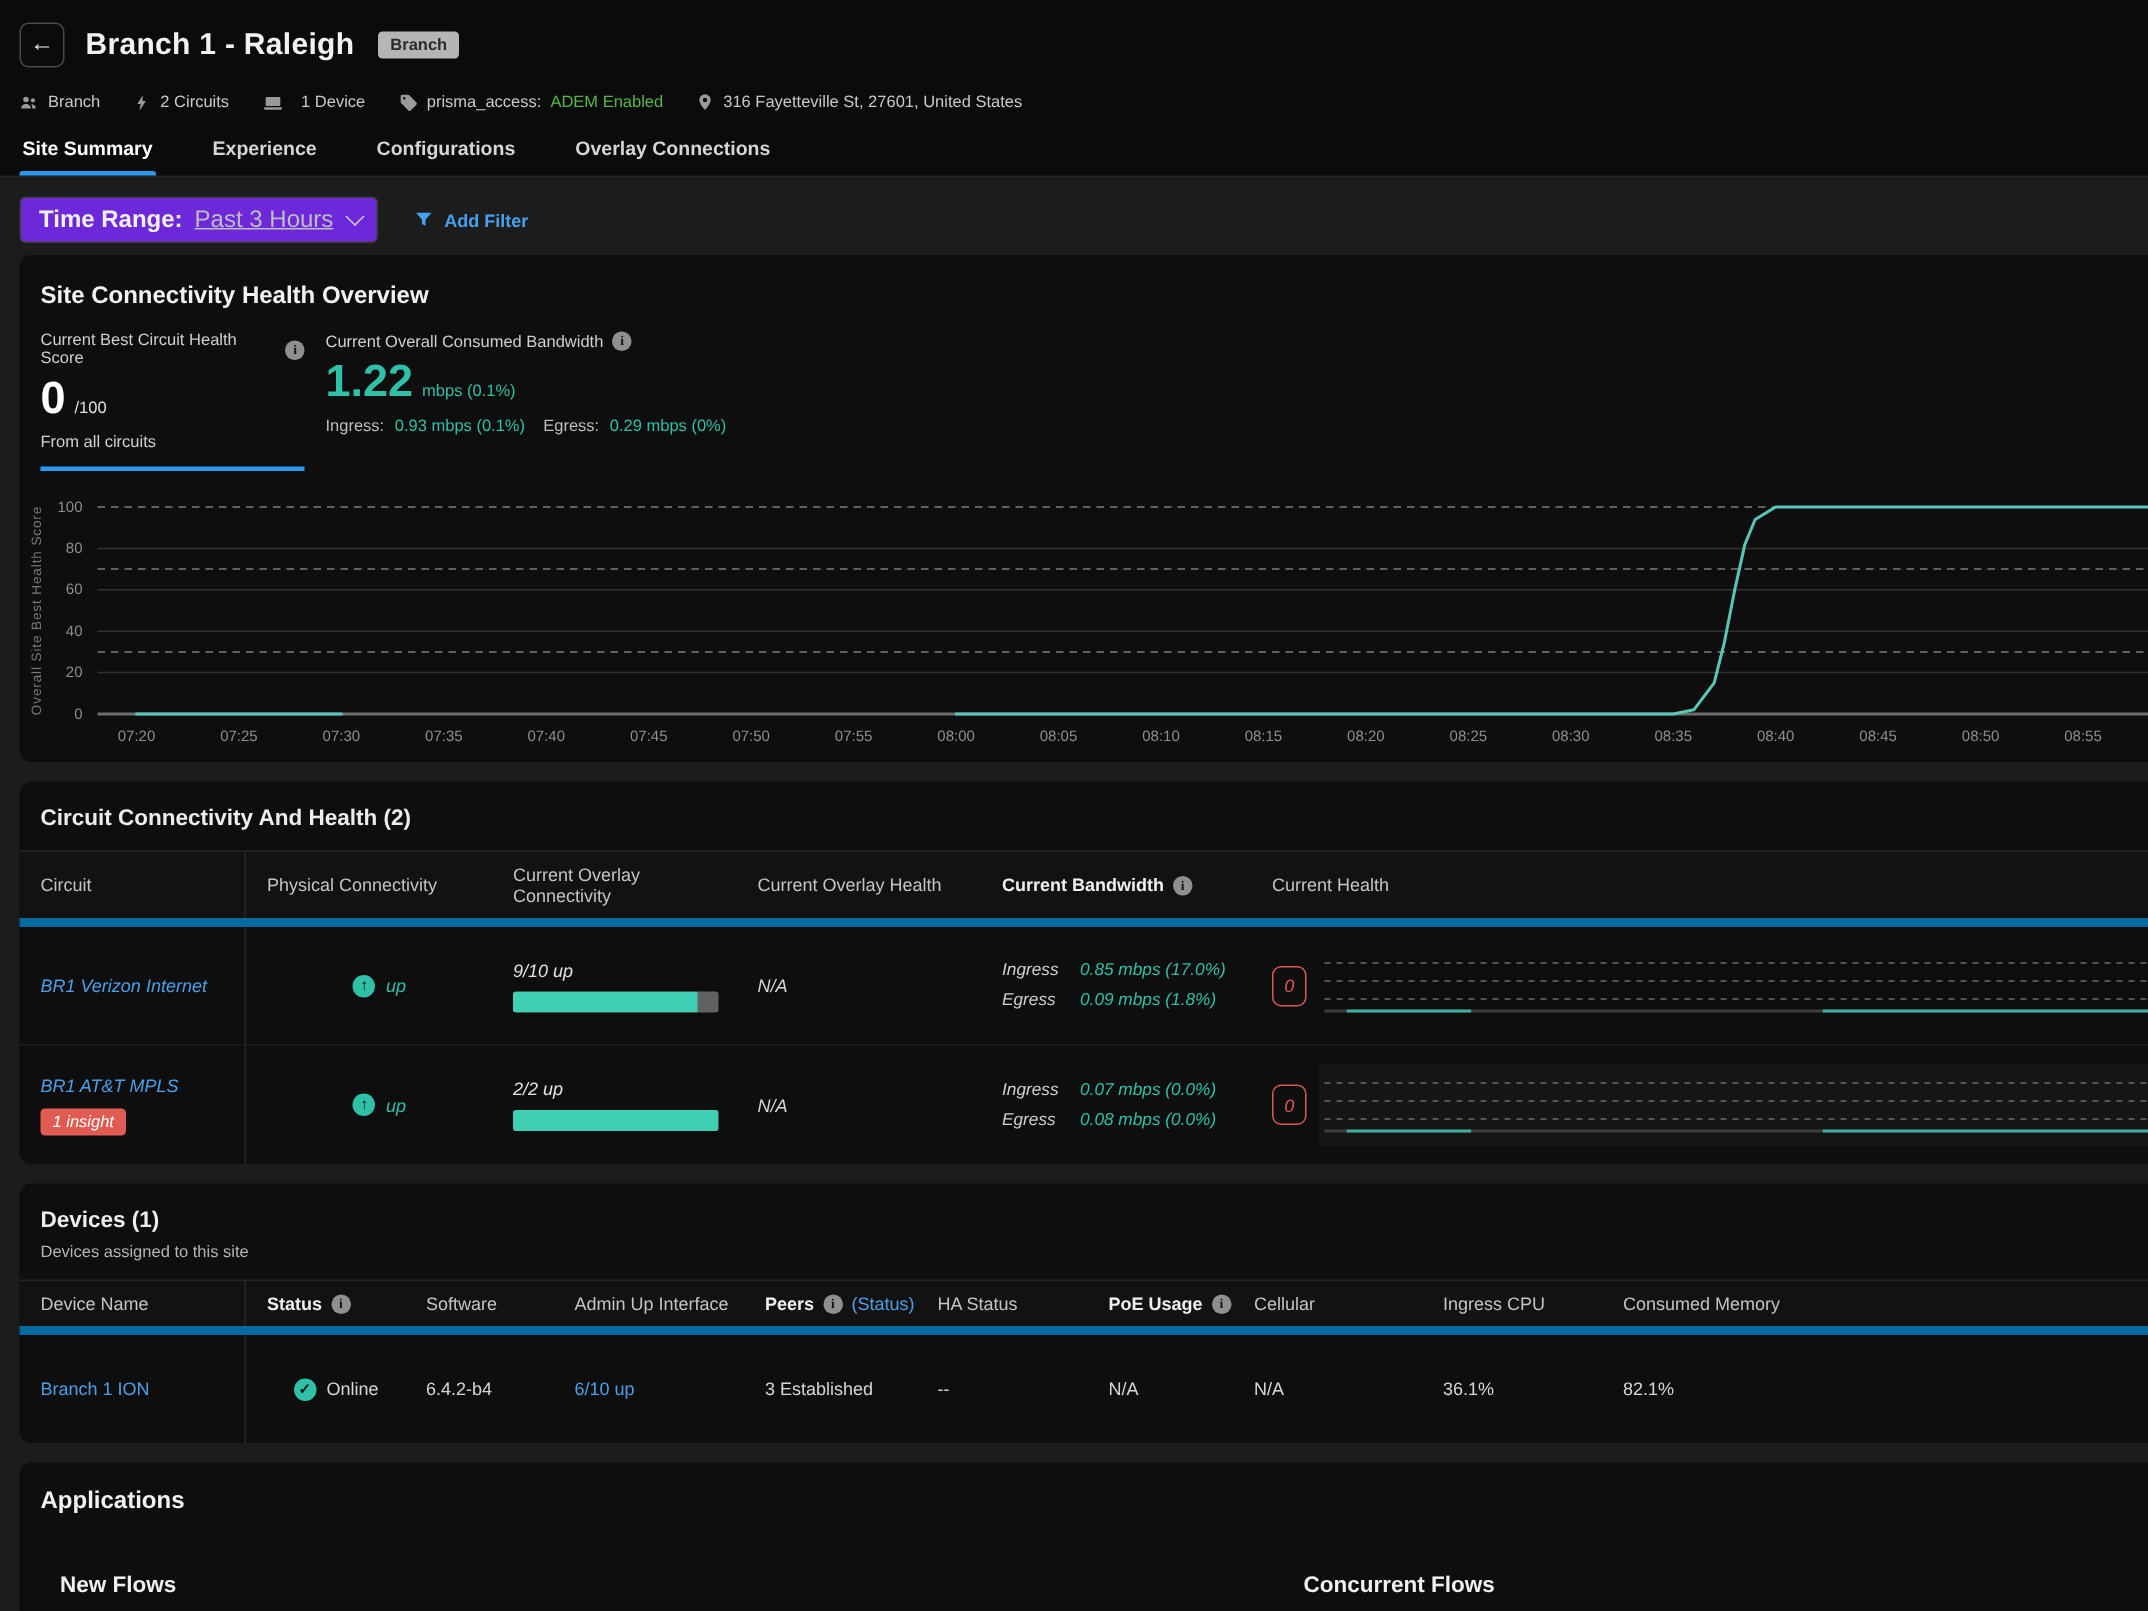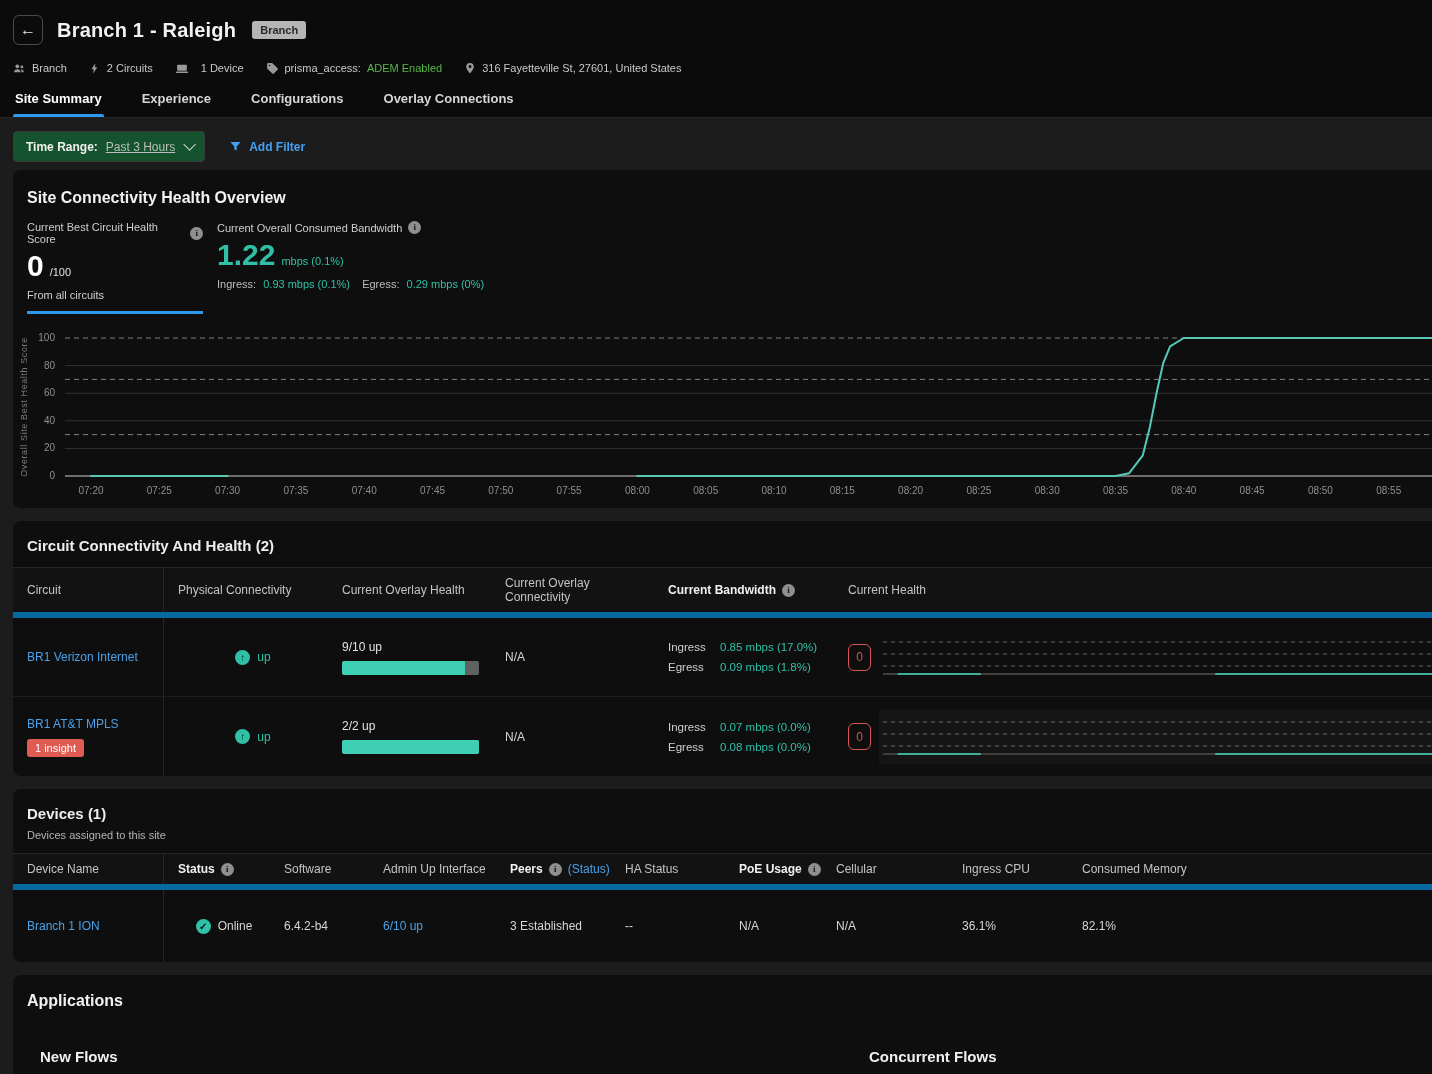--- a/index.html
+++ b/index.html
@@ -30,22 +30,22 @@
   .tab { position:relative; font-size:13px; font-weight:600; color:#d6d6d6; padding:0 2px 11px 2px; cursor:pointer; }
   .tab.active { color:#ffffff; }
   .tab.active::after {
     content:""; position:absolute; left:0; right:0; bottom:0; height:3px;
     background:#2b99f0; border-radius:2px 2px 0 0;
   }
   
   .filter-bar { display:flex; align-items:center; gap:24px; margin:13px 0 0 13px; height:31px; }
   .time-range-btn {
     display:flex; align-items:center; gap:8px; height:31px; padding:0 12px;
-    background:#14532d; border:1px solid #3c3c3c; border-radius:4px; cursor:pointer;
-    font-size:12px;
+    background:#6d28d9; border:1px solid #3c3c3c; border-radius:4px; cursor:pointer;
+    font-size:16px;
   }
   .time-range-btn .lbl { font-weight:700; color:#f0f0f0; }
   .time-range-btn .val { color:#bdbdbd;text-decoration:underline; }
   .chev { width:9px; height:9px; border-right:1.5px solid #cfcfcf; border-bottom:1.5px solid #cfcfcf; transform:rotate(45deg) translateY(-3px); }
   .add-filter { display:flex; align-items:center; gap:7px; color:#45a1f0; font-size:12px; font-weight:600; cursor:pointer; }
   
   .card { background:#0e0e0e; border-radius:8px 0 0 8px; margin:8px 0 0 13px; position:relative; }
   .card + .card { margin-top:13px; }
   .card-title { font-size:16px; font-weight:700; color:#f2f2f2; }
   .section-title { font-size:15px; font-weight:600; color:#ededed; }
@@ -78,21 +78,21 @@
   .circuits-card .section-title { margin-left:14px; margin-bottom:13px; }
   .tbl-header, .tbl-row { display:grid; }
   .circuit-grid { grid-template-columns:151px 164px 163px 163px 180px 1fr; }
   .tbl-header { border-top:1px solid #262626; border-bottom:6px solid #0369a1; background:#121212; }
   .tbl-header > div { padding:8px 0 8px 14px; font-size:12px; color:#c4c4c4; display:flex; align-items:center; gap:6px; }
   .tbl-header > div.bold { color:#f0f0f0; font-weight:700; }
   .col-divide { border-right:1px solid #262626; }
   .tbl-row { border-bottom:1px solid #1d1d1d; }
   .tbl-row:last-child { border-bottom:none; }
   .tbl-row > div { padding:12px 0 12px 14px; font-size:12px; color:#d6d6d6; display:flex; flex-direction:column; justify-content:center; }
-  .circuit-row { height:79px; }
+  .circuit-row { height:79px;font-style:italic; }
   .link { color:#4aa0e8; cursor:pointer; text-decoration:none; }
   .insight-badge {
     margin-top:8px; align-self:flex-start; background:#e05b52; color:#fff;
     font-size:11px; border-radius:3px; padding:3px 8px; cursor:pointer;
   }
   .phys-cell { flex-direction:row !important; align-items:center; gap:7px; }
   .up-circle {
     width:15px; height:15px; border-radius:50%; background:#2fc0a7; color:#04110e;
     font-size:10px; font-weight:700; text-align:center; line-height:15px; display:inline-block;
   }
@@ -278,22 +278,22 @@
         <path d="M78.0 148.0 L214.6 148.0" fill="none" stroke="#57c8b8" stroke-width="2" stroke-linejoin="round" stroke-linecap="round"></path>
         <path d="M624.4 148.0 L1102.5 148.0 L1116.2 145.2 L1129.8 127.3 L1136.7 99.7 L1143.5 65.2 L1150.3 34.8 L1157.1 18.3 L1170.8 10.0 L1526.0 10.0" fill="none" stroke="#57c8b8" stroke-width="2" stroke-linejoin="round" stroke-linecap="round"></path>
       </svg></div>
 </section>
 
 <section class="card circuits-card">
   <div class="section-title">Circuit Connectivity And Health (2)</div>
   <div class="tbl-header circuit-grid">
     <div class="col-divide">Circuit</div>
     <div>Physical Connectivity</div>
+    <div>Current Overlay Connectivity</div>
     <div>Current Overlay Health</div>
-    <div>Current Overlay Connectivity</div>
     <div class="bold">
         <span>Current Bandwidth</span>
         <span class="info-i"></span>
       </div>
     <div>Current Health</div>
   </div>
 
   <div class="tbl-row circuit-grid circuit-row">
     <div class="col-divide">
       <a class="link">BR1 Verizon Internet</a>

